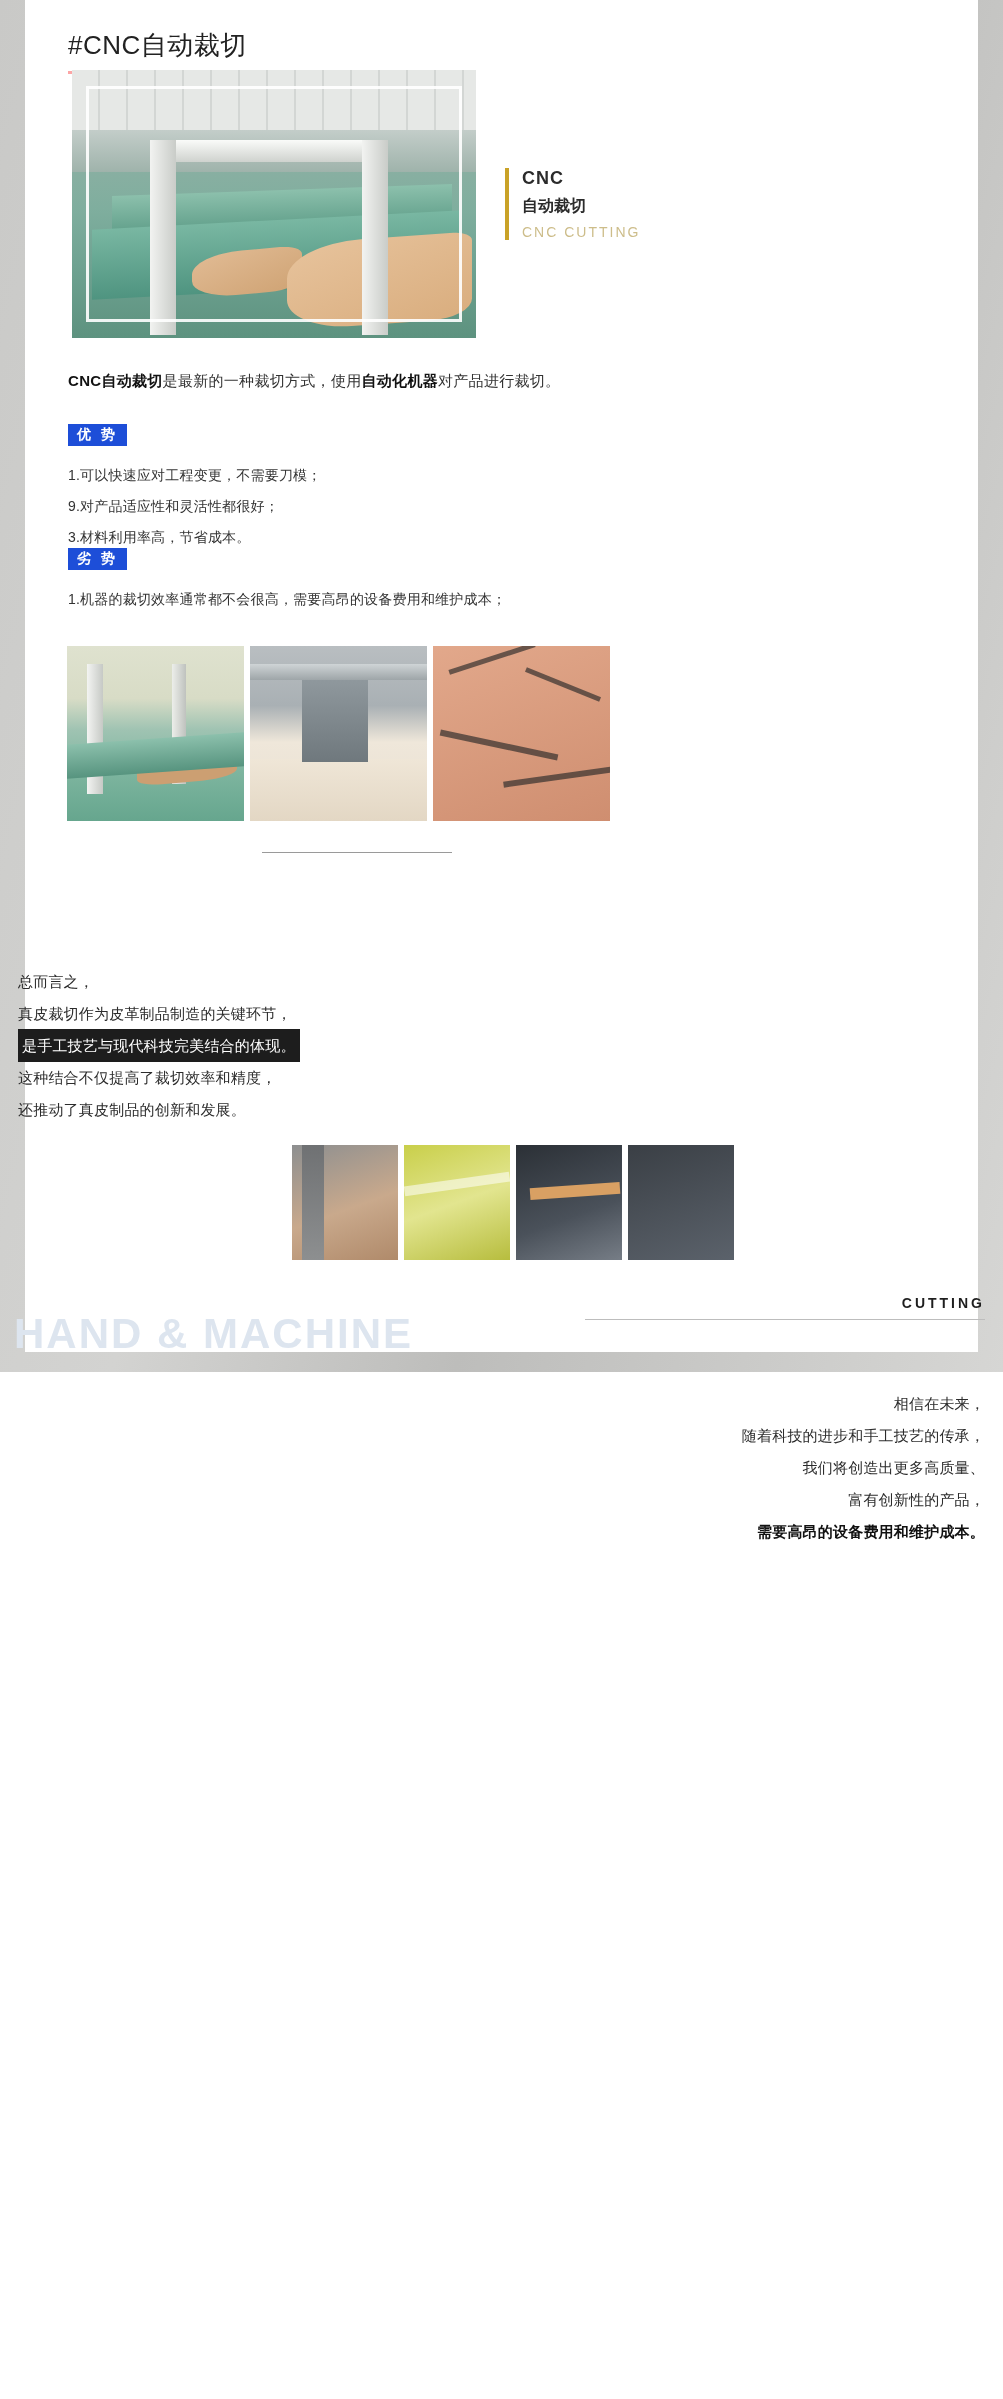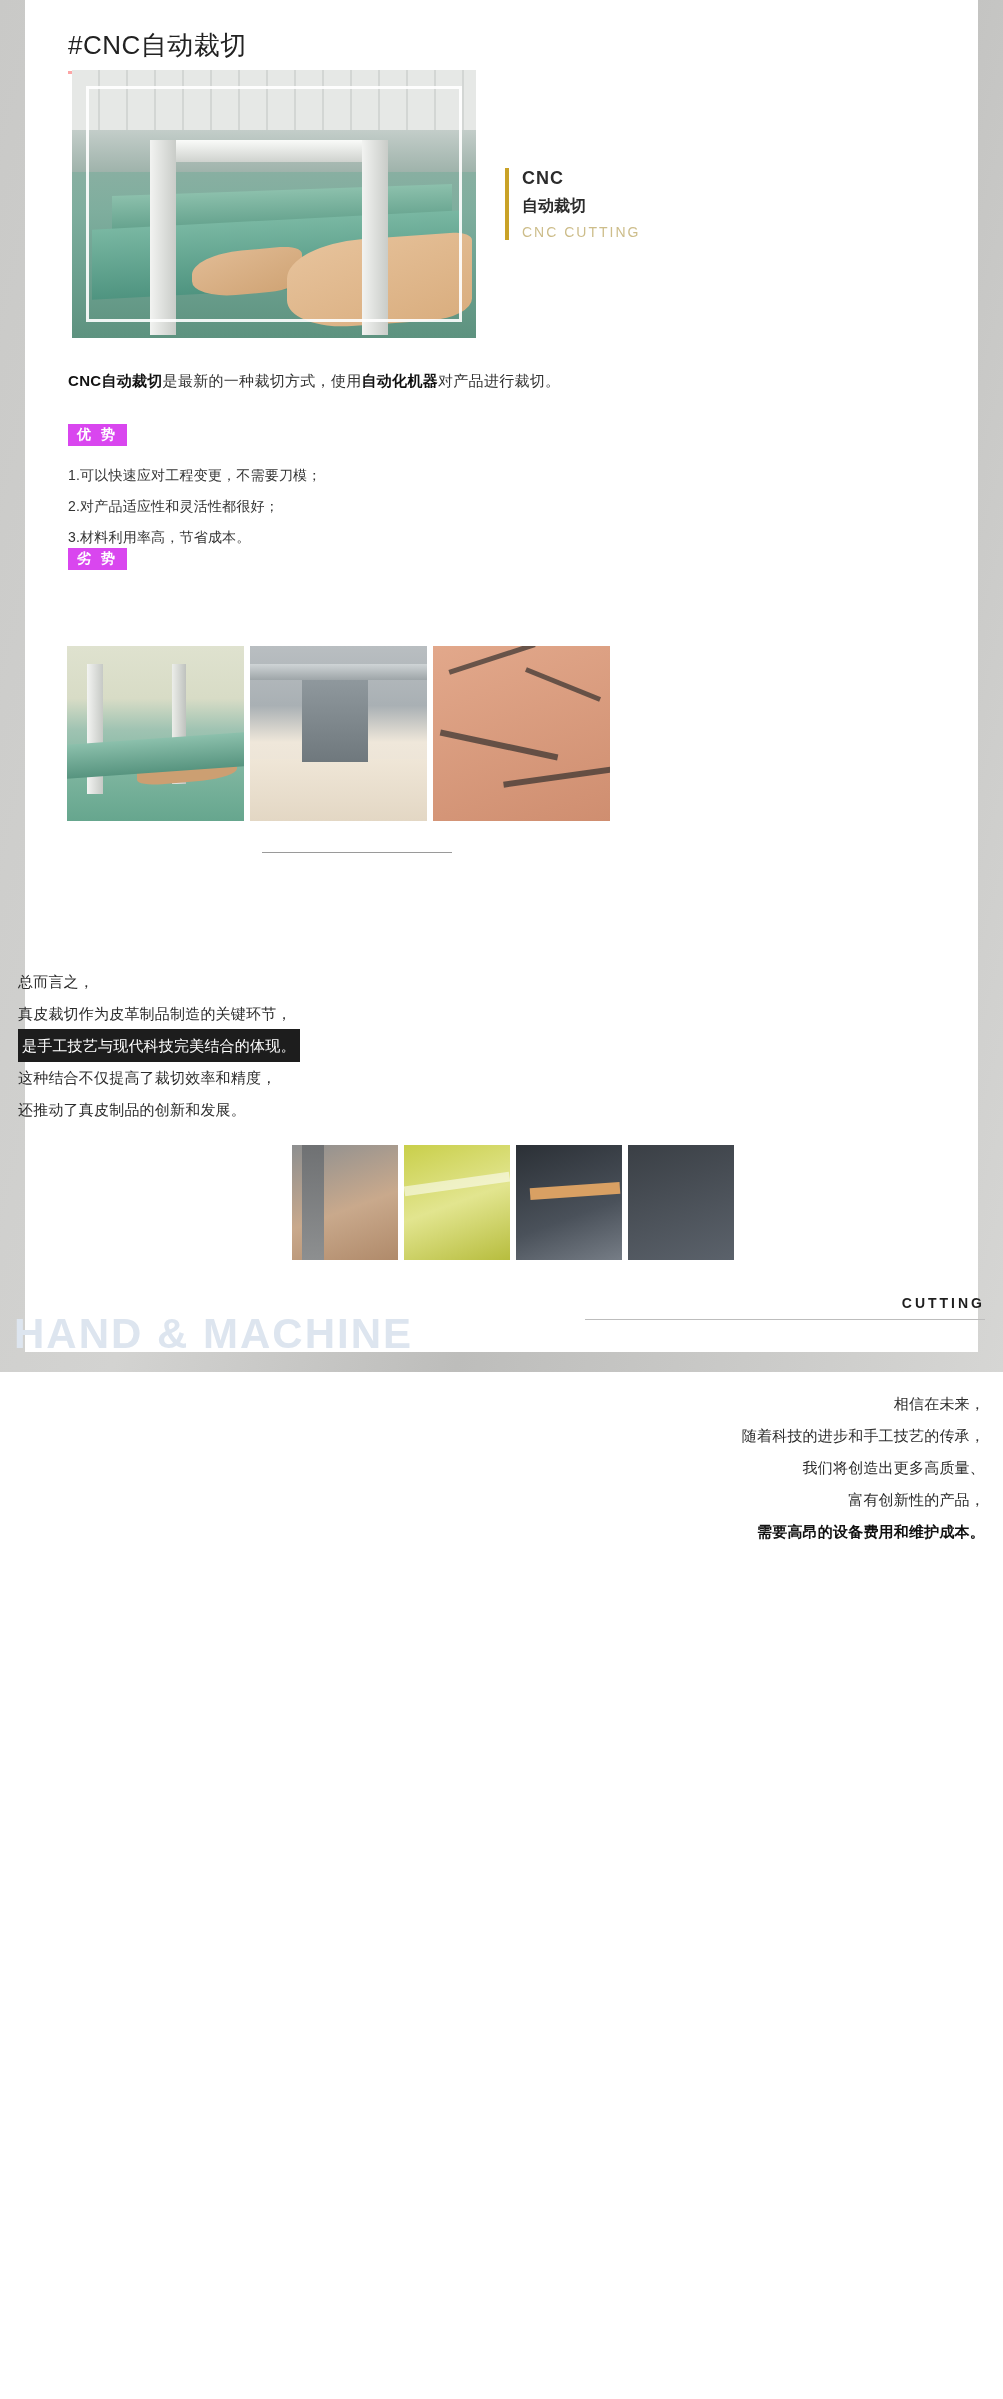--- a/index.html
+++ b/index.html
@@ -121,21 +121,21 @@
     left: 43px;
     top: 372px;
     font-size: 15px;
     color: #333333;
     letter-spacing: 0.3px;
   }
   .lead b { color: #111; }
 
   .tag {
     display: inline-block;
-    background: #d946ef;
+    background: #1d4ed8;
     color: #ffffff;
     font-size: 14px;
     font-weight: bold;
     padding: 2px 9px;
     letter-spacing: 3px;
   }
   .block-pros { position: absolute; left: 43px; top: 424px; }
   .block-cons { position: absolute; left: 43px; top: 548px; }
   .list { margin-top: 14px; }
   .list li {
@@ -284,28 +284,29 @@
     </div>
 
     <div class="lead">
       <b>CNC自动裁切</b><span>是最新的一种裁切方式，使用</span><b>自动化机器</b><span>对产品进行裁切。</span>
     </div>
 
     <div class="block-pros">
       <span class="tag">优 势</span>
       <ul class="list">
         <li>1.可以快速应对工程变更，不需要刀模；</li>
-        <li>2.对产品适应性和灵活性都很好；</li>
+        <li>9.对产品适应性和灵活性都很好；</li>
         <li>3.材料利用率高，节省成本。</li>
       </ul>
     </div>
 
     <div class="block-cons">
       <span class="tag">劣 势</span>
       <ul class="list">
+        <li>1.机器的裁切效率通常都不会很高，需要高昂的设备费用和维护成本；</li>
       </ul>
     </div>
 
     <div class="thumbs">
       <div class="thumb t1">
         <div class="arm"></div>
         <div class="arm2"></div>
         <div class="hide"></div>
       </div>
       <div class="thumb t2">

